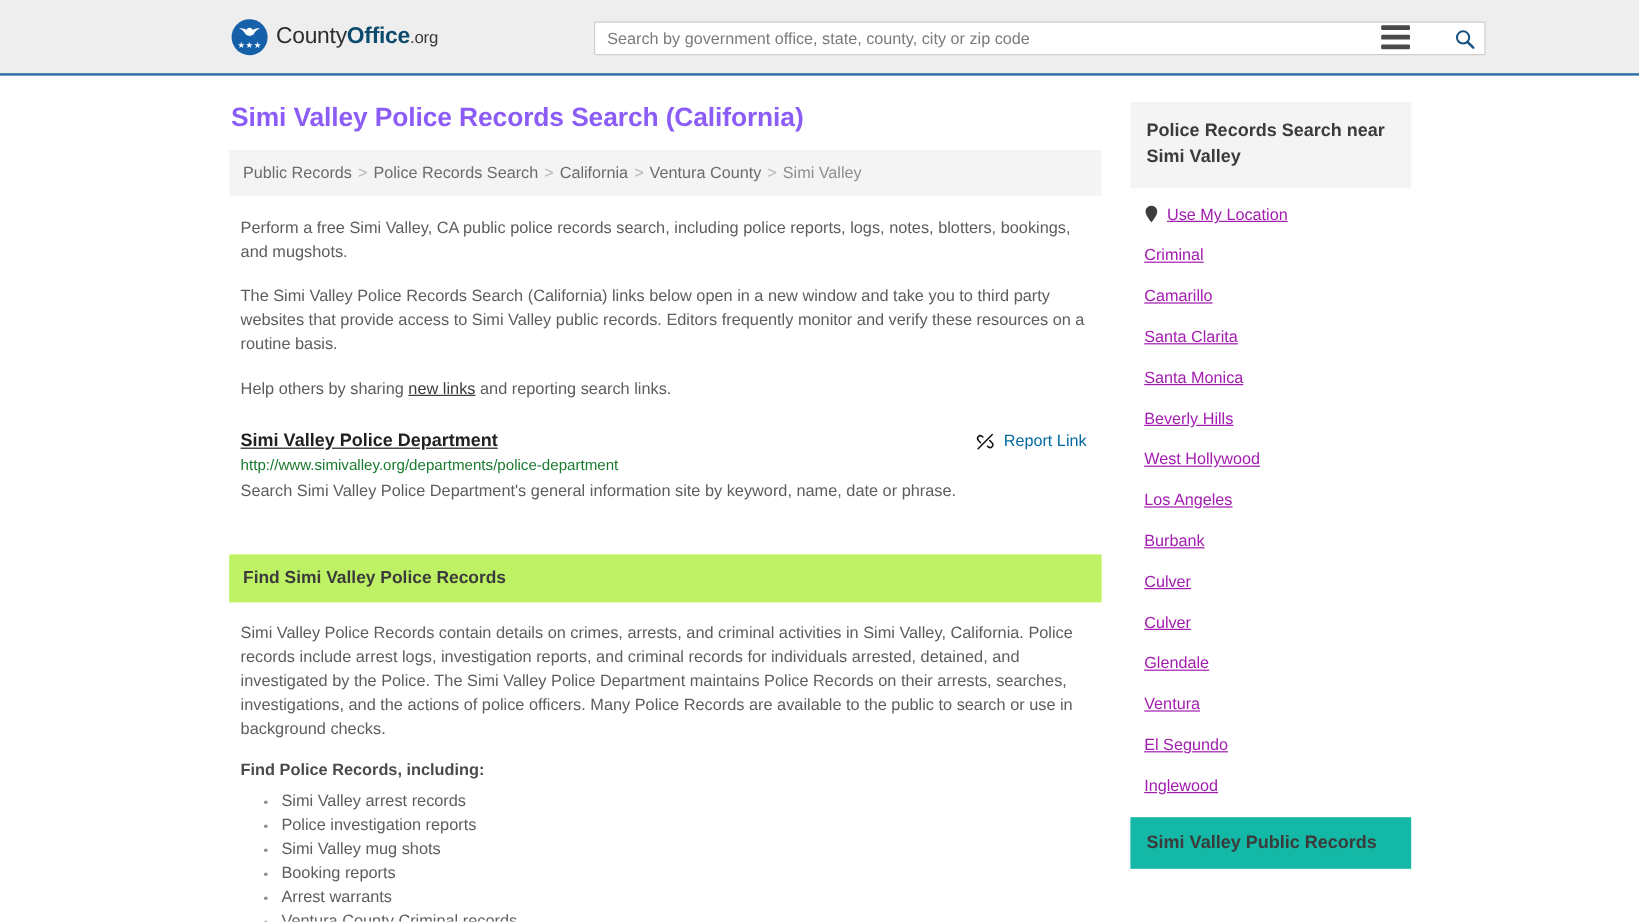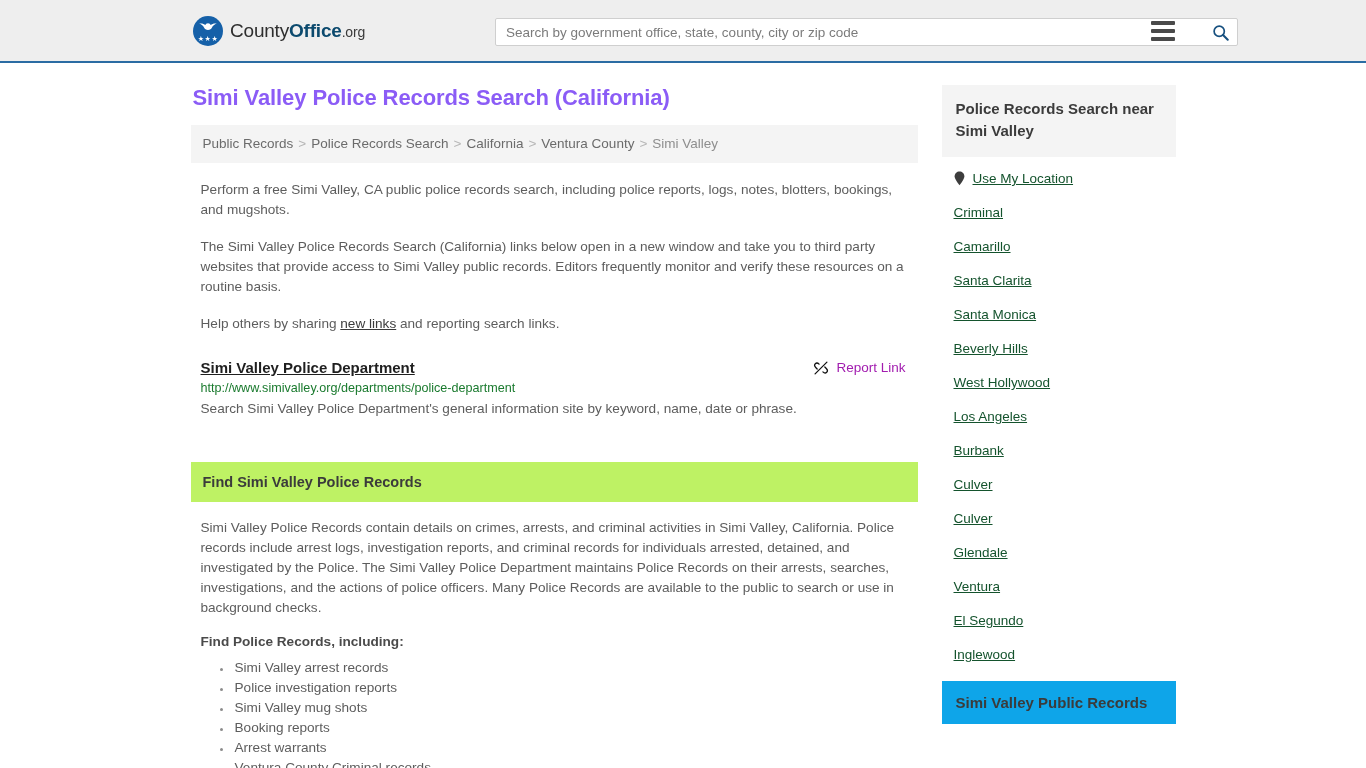--- a/index.html
+++ b/index.html
@@ -186,21 +186,21 @@
     font-weight: bold;
     color: #1f1f1f;
     text-decoration: underline;
     cursor: pointer;
   }
   .report-link {
     display: flex;
     align-items: center;
     gap: 7px;
     cursor: pointer;
-    color: #a21caf;
+    color: #0369a1;
     font-size: 13.5px;
     padding-right: 2px;
   }
   .result-url {
     display: block;
     margin-top: 5px;
     font-size: 12.6px;
     color: #1a7a2e;
     text-decoration: none;
     cursor: pointer;
@@ -254,27 +254,27 @@
   }
   .side-links { padding: 14px 0 0 12px; }
   .side-link-row {
     display: flex;
     align-items: center;
     gap: 8px;
     margin-bottom: 19px;
     font-size: 13.5px;
   }
   .side-link-row a {
-    color: #14532d;
+    color: #a21caf;
     text-decoration: underline;
     cursor: pointer;
   }
   .pin-icon { flex: none; display: block; }
   .side-head-2 {
-    background: #0ea5e9;
+    background: #14b8a6;
     margin-top: 10px;
     padding: 13px 14px;
     font-size: 15px;
     font-weight: bold;
     color: #3b3b3b;
   }
 </style>
 </head>
 <body>
 

